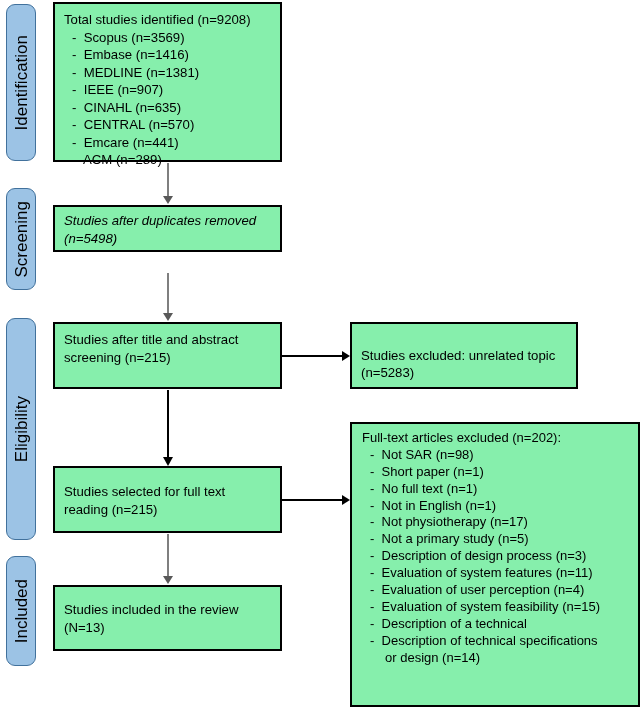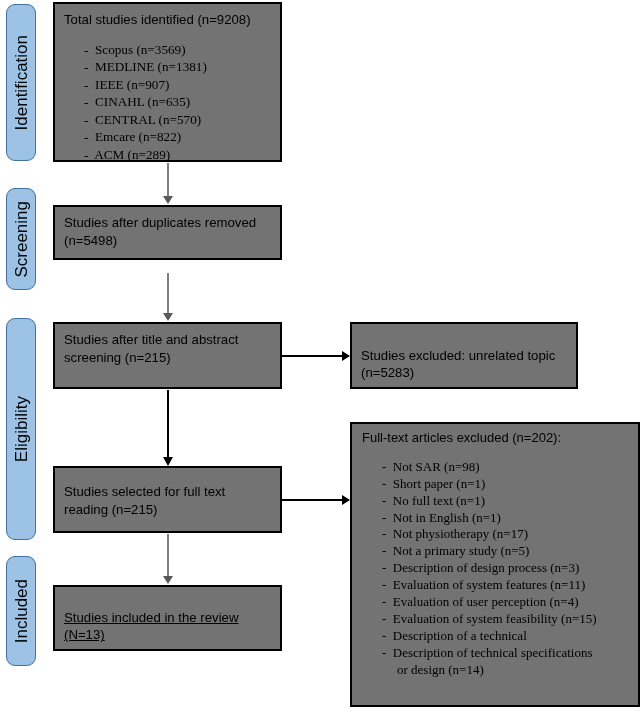--- a/index.html
+++ b/index.html
@@ -37,36 +37,35 @@
     font-size: 17px;
     line-height: 1;
     letter-spacing: 0px;
     color: #000000;
     white-space: nowrap;
   }
 
   
   .flow-box {
     position: absolute;
-    background: #737373;
+    background: #86efac;
     border: 2px solid #000000;
     box-sizing: border-box;
     padding: 7px 9px 5px 9px;
     font-size: 13.2px;
     line-height: 1.33;
   }
   .flow-box .box-title {
     display: block;
     white-space: pre-line;
   }
   .flow-box ul.box-list {
     list-style: none;
-    margin: 12px;
+    margin: 0;
     padding: 0;
-    font-family: Liberation Serif, serif;
   }
   .flow-box ul.box-list li {
     display: block;
     white-space: pre-wrap;
     padding-left: 23px;
     text-indent: -15px;
     line-height: 1.33;
   }
   .flow-box ul.box-list li.no-dash {
     text-indent: 0;
@@ -146,35 +145,36 @@
   </div>
 
   <div class="stage-tab" style="left:6px; top:556px; width:30px; height:110px;">
     <span class="stage-label">Included</span>
   </div>
 
   <div class="flow-box" style="left:53px; top:2px; width:229px; height:160px;">
     <span class="box-title">Total studies identified (n=9208)</span>
     <ul class="box-list">
       <li>-  Scopus (n=3569)</li>
+      <li>-  Embase (n=1416)</li>
       <li>-  MEDLINE (n=1381)</li>
       <li>-  IEEE (n=907)</li>
       <li>-  CINAHL (n=635)</li>
       <li>-  CENTRAL (n=570)</li>
-      <li>-  Emcare (n=822)</li>
+      <li>-  Emcare (n=441)</li>
       <li>-  ACM (n=289)</li>
     </ul>
   </div>
 
   <div class="arrow-v thin" style="left:168px; top:163px; height:41px;">
     <div class="shaft"></div>
     <div class="head"></div>
   </div>
 
-  <div class="flow-box" style="left:53px; top:205px; width:229px; height:55px; display:flex; ">
+  <div class="flow-box" style="left:53px; top:205px; width:229px; height:47px; display:flex; align-items:center;font-style:italic;">
     <span class="box-title">Studies after duplicates removed
 (n=5498)</span>
   </div>
 
   <div class="arrow-v thin" style="left:168px; top:273px; height:48px;">
     <div class="shaft"></div>
     <div class="head"></div>
   </div>
 
   <div class="flow-box" style="left:53px; top:322px; width:229px; height:67px; display:flex; align-items:flex-start;">
@@ -224,18 +224,18 @@
       <li>-  Description of technical specifications</li>
       <li class="no-dash">or design (n=14)</li>
     </ul>
   </div>
 
   <div class="arrow-v thin" style="left:168px; top:534px; height:50px;">
     <div class="shaft"></div>
     <div class="head"></div>
   </div>
 
-  <div class="flow-box" style="left:53px; top:585px; width:229px; height:66px; display:flex; align-items:flex-end;text-decoration:underline;">
+  <div class="flow-box" style="left:53px; top:585px; width:229px; height:66px; display:flex; align-items:center;">
     <span class="box-title">Studies included in the review
 (N=13)</span>
   </div>
 
 </div>
 
 </body></html>

